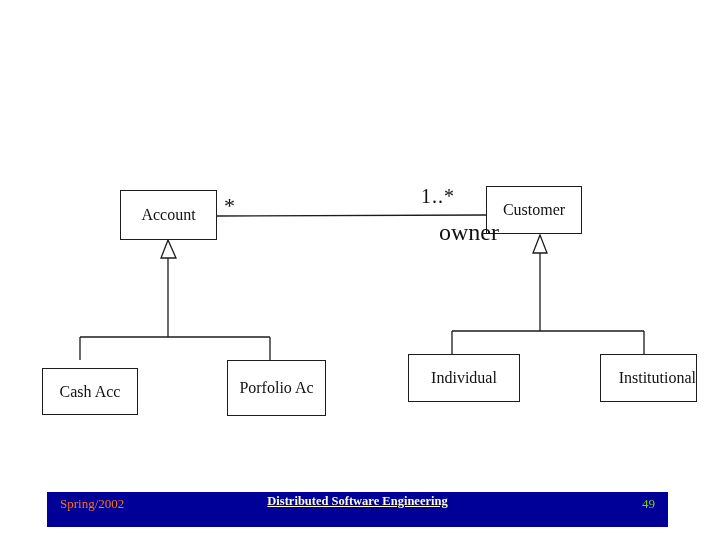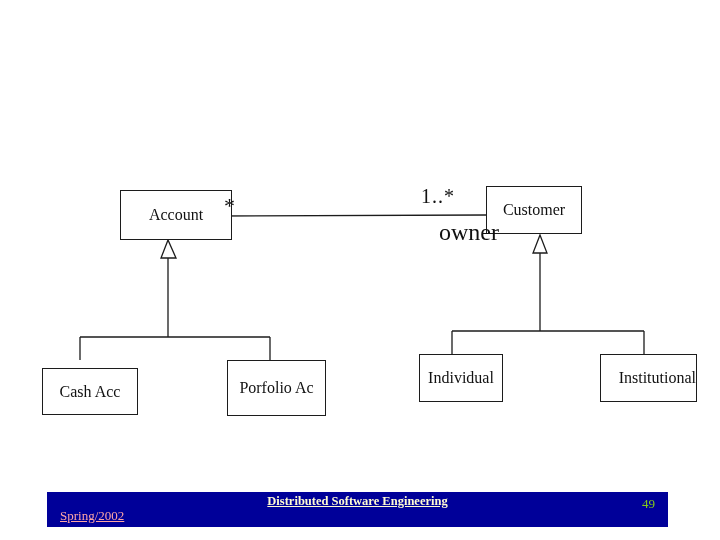--- a/index.html
+++ b/index.html
@@ -17,46 +17,46 @@
     position: absolute;
     background: #ffffff;
     border: 1.5px solid #1c1c1c;
     display: flex;
     align-items: center;
     justify-content: center;
     font-size: 16px;
     color: #111111;
     box-sizing: border-box;
   }
-  #box-account       { left: 120px; top: 190px; width: 112px;  height: 50px; }
+  #box-account       { left: 120px; top: 190px; width: 97px;  height: 50px; }
   #box-customer      { left: 486px; top: 186px; width: 96px;  height: 48px; }
   #box-cash-acc      { left: 42px;  top: 368px; width: 96px;  height: 47px; }
   #box-porfolio-ac   { left: 227px; top: 360px; width: 99px;  height: 56px; }
-  #box-individual    { left: 419px; top: 354px; width: 84px;  height: 48px; justify-content: center; }
+  #box-individual    { left: 408px; top: 354px; width: 112px;  height: 48px; justify-content: center; }
   #box-institutional { left: 600px; top: 354px; width: 97px;  height: 48px; justify-content: flex-end; }
 
   
   #connectors { position: absolute; left: 0; top: 0; width: 720px; height: 540px; }
 
   
   .assoc-label { position: absolute; color: #111111; white-space: nowrap; }
   #mult-left  { left: 224px; top: 193px; font-size: 22px; }
   #mult-right { left: 421px; top: 185px; font-size: 20px; letter-spacing: 1px; }
   #role-owner { left: 411px; top: 219px; font-size: 24px; margin-left: 28px; }
 
   
   .footer-bar {
     position: absolute;
     left: 47px; top: 492px;
     width: 621px; height: 35px;
     background: #000099;
   }
   .footer-left {
-    position: absolute; left: 13px; top: 16px;
-    font-size: 13px; color: #fca5a5; white-space: nowrap; text-decoration: underline;
+    position: absolute; left: 13px; top: 4px;
+    font-size: 13px; color: #f97316; white-space: nowrap;
   }
   .footer-center {
     position: absolute; left: 0; right: 0; top: 2px;
     text-align: center; font-weight: bold;
     font-size: 12.5px; line-height: 15px; color: #fffbd2; text-decoration: underline;
   }
   .footer-page {
     position: absolute; right: 13px; top: 4px;
     font-size: 13px; color: #84cc16;
   }

